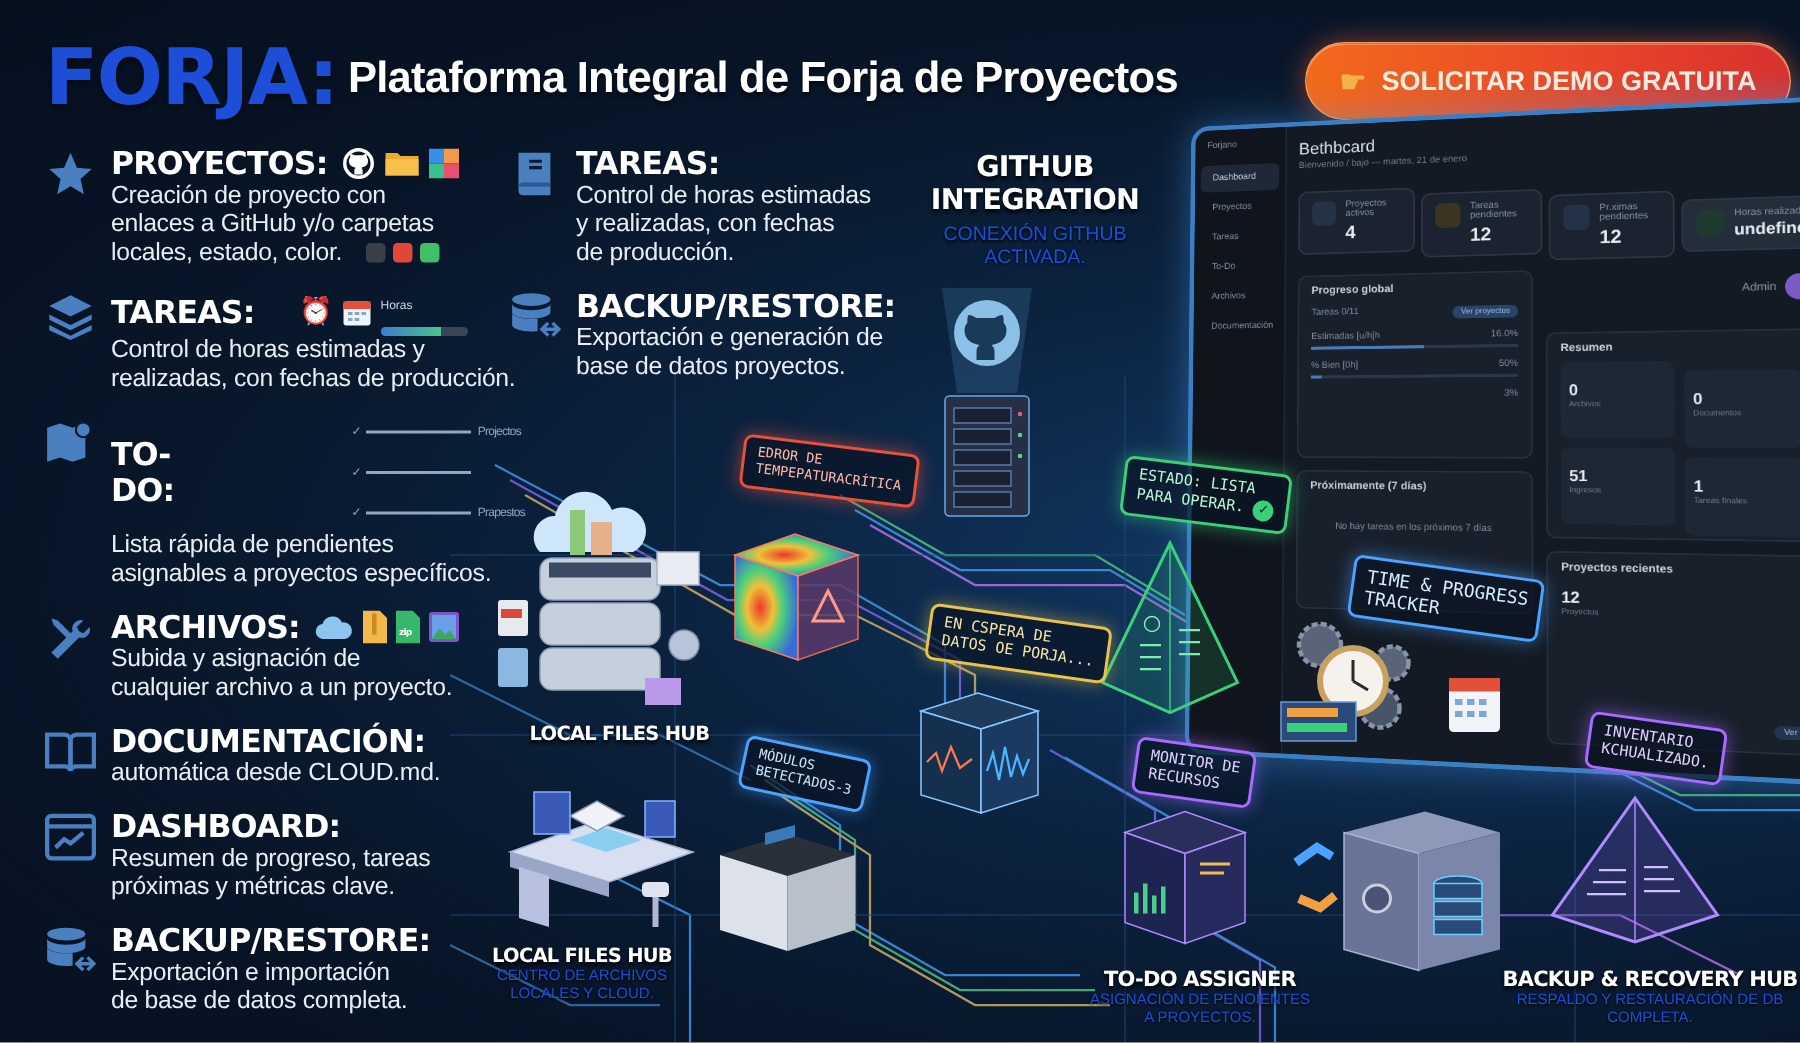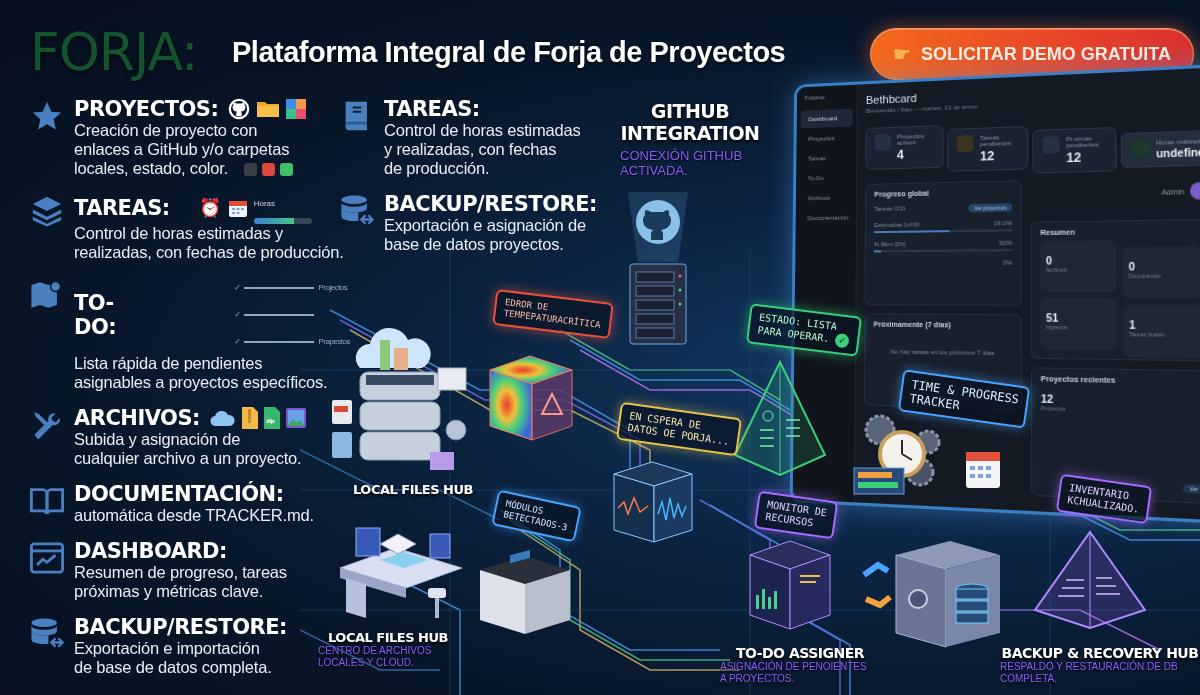--- a/index.html
+++ b/index.html
@@ -1,20 +1,20 @@
 <!DOCTYPE html>
 <html><head>
 <meta charset="utf-8">
 <style>
 *{box-sizing:border-box;margin:0;padding:0}
 html,body{width:1200px;height:695px;overflow:hidden}
 body{background:radial-gradient(ellipse at 75% 55%,#123a66 0%,#0b2340 35%,#081629 65%,#060f1e 100%);font-family:"Liberation Sans",sans-serif;color:#fff;position:relative}
 .abs{position:absolute}
 
-.brand{left:30px;top:22px;font-family:"DejaVu Sans",sans-serif;font-weight:normal;font-size:52px;color:#14532d;letter-spacing:-1px;line-height:60px;text-shadow:0 2px 4px rgba(0,0,0,.6)}
+.brand{left:30px;top:22px;font-family:"DejaVu Sans",sans-serif;font-weight:bold;font-size:52px;color:#1d4ed8;letter-spacing:-1px;line-height:60px;text-shadow:0 2px 4px rgba(0,0,0,.6)}
 .subtitle{left:232px;top:32px;font-size:29px;font-weight:bold;color:#fff;line-height:40px;letter-spacing:-0.5px;text-shadow:0 2px 3px rgba(0,0,0,.6)}
 .cta{left:870px;top:28px;width:324px;height:52px;border-radius:26px;background:linear-gradient(90deg,#f26a1b,#e8452a 60%,#d9302c);box-shadow:0 0 18px rgba(240,90,40,.55),inset 0 1px 0 rgba(255,255,255,.3);display:flex;align-items:center;justify-content:center;gap:10px;font-weight:bold;font-size:18px;color:#fdeee0;cursor:pointer;border:1px solid #f59a5a}
 .cta .hand{font-size:20px;color:#f5b24a}
 
 .feat{display:flex;gap:10px}
 .feat .ico{width:34px;height:34px;flex:none;margin-top:2px}
 .feat h3{font-family:"DejaVu Sans",sans-serif;font-size:21px;font-weight:bold;line-height:24px;letter-spacing:-0.5px;display:flex;align-items:center;gap:10px}
 .feat p{font-size:16.5px;line-height:19px;color:#e8edf4;letter-spacing:-0.2px}
 .swatch{display:inline-block;width:13px;height:13px;border-radius:3px;margin-left:5px;vertical-align:middle}
 .mini{display:inline-flex;align-items:center;gap:6px}
@@ -43,21 +43,21 @@
 .card .ct{font-size:7px;color:#c8d2de;font-weight:bold}
 .card .row{font-size:6px;color:#7d8a9c;margin-top:8px;display:flex;justify-content:space-between}
 .card .pb{height:2px;background:#2b3646;margin-top:3px}
 .card .pb i{display:block;height:100%;background:#4a7ab8}
 .card .tag{font-size:5px;background:#2a4466;color:#9cc0e8;border-radius:6px;padding:1px 5px}
 .tile{position:absolute;background:#1e2734;border-radius:5px;padding:5px}
 .tile .tv{font-size:10px;color:#e6ecf3;font-weight:bold;margin-top:8px}
 .tile .tl{font-size:5px;color:#6e7c8e}
 
 .lbl{font-family:"DejaVu Sans",sans-serif;font-weight:bold;color:#fff;text-align:center;text-shadow:0 2px 3px #000;letter-spacing:-0.5px}
-.lbl-sub{font-size:10px;color:#8b5cf6;text-align:left;line-height:12px;text-shadow:0 1px 2px #000}
+.lbl-sub{font-size:10px;color:#1d4ed8;text-align:center;line-height:12px;text-shadow:0 1px 2px #000}
 .bubble{border-radius:6px;padding:5px 8px;font-family:"DejaVu Sans Mono",monospace;font-size:10px;line-height:12px;background:rgba(10,20,35,.7)}
 .circuit{position:absolute;left:300px;top:250px;width:900px;height:445px}
 .obj{position:absolute}
 </style>
 </head>
 <body>
 
 <div class="abs brand">FORJA:</div>
 <div class="abs subtitle">Plataforma Integral de Forja de Proyectos</div>
 <div class="abs cta">
@@ -222,21 +222,21 @@
 
   <div class="feat">
     <svg class="ico" viewBox="0 0 24 24">
         <path d="M1 4h8a3 3 0 013 3v14a3 3 0 00-3-2H1z" fill="none" stroke="#4a7fc0" stroke-width="2"></path>
         <path d="M23 4h-8a3 3 0 00-3 3v14a3 3 0 013-2h8z" fill="none" stroke="#4a7fc0" stroke-width="2"></path>
       </svg>
     <div>
       <h3>
           <span>DOCUMENTACIÓN:</span>
         </h3>
-      <p>automática desde TRACKER.md.</p>
+      <p>automática desde CLOUD.md.</p>
     </div>
   </div>
 
   <div class="feat">
     <svg class="ico" viewBox="0 0 24 24">
         <rect x="1" y="2" width="22" height="20" rx="2" fill="none" stroke="#4a7fc0" stroke-width="2"></rect>
         <line x1="1" y1="7" x2="23" y2="7" stroke="#4a7fc0" stroke-width="2"></line>
         <path d="M5 17l4-4 3 2 6-5" fill="none" stroke="#4a7fc0" stroke-width="2"></path>
       </svg>
     <div>
@@ -285,21 +285,21 @@
     <svg class="ico" viewBox="0 0 24 24">
         <ellipse cx="10" cy="4" rx="9" ry="3" fill="#4a7fc0"></ellipse>
         <path d="M1 6v4c0 1.7 4 3 9 3s9-1.3 9-3V6c0 1.7-4 3-9 3S1 7.7 1 6z" fill="#4a7fc0"></path>
         <path d="M1 12v4c0 1.7 4 3 9 3s2-.1 3-.3V13c-1 .1-2 .1-3 .1-5 0-9-1.3-9-3z" fill="#4a7fc0"></path>
         <path d="M15 18h8m-3-3l3 3-3 3M18 15l-3 3 3 3" stroke="#4a7fc0" stroke-width="1.6" fill="none"></path>
       </svg>
     <div>
       <h3>
           <span>BACKUP/RESTORE:</span>
         </h3>
-      <p>Exportación e asignación de</p>
+      <p>Exportación e generación de</p>
       <p>base de datos proyectos.</p>
     </div>
   </div>
 </div>
 
 <div class="abs" style="left:620px;top:100px;width:140px">
   <div class="lbl" style="font-size:19px;line-height:22px">GITHUB</div>
   <div class="lbl" style="font-size:19px;line-height:22px">INTEGRATION</div>
   <div class="lbl-sub" style="font-size:13px;line-height:15px;margin-top:4px">CONEXIÓN GITHUB</div>
   <div class="lbl-sub" style="font-size:13px;line-height:15px">ACTIVADA.</div>

